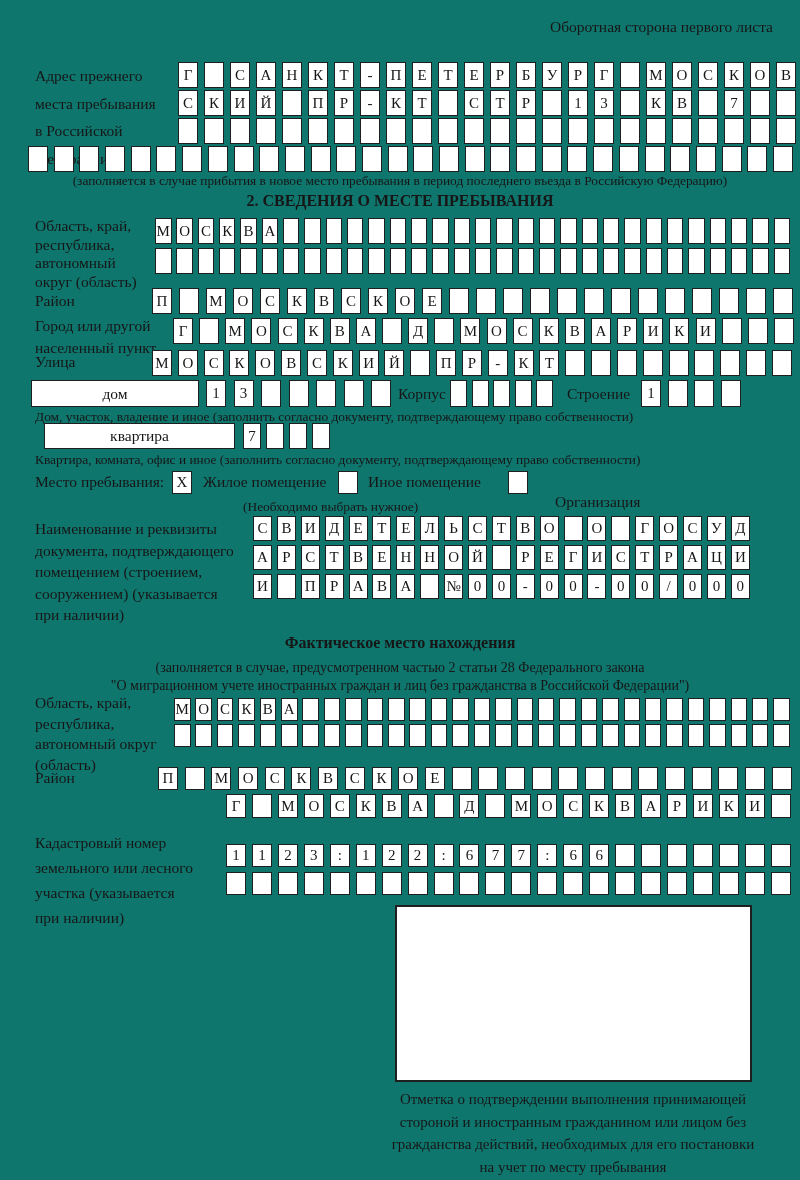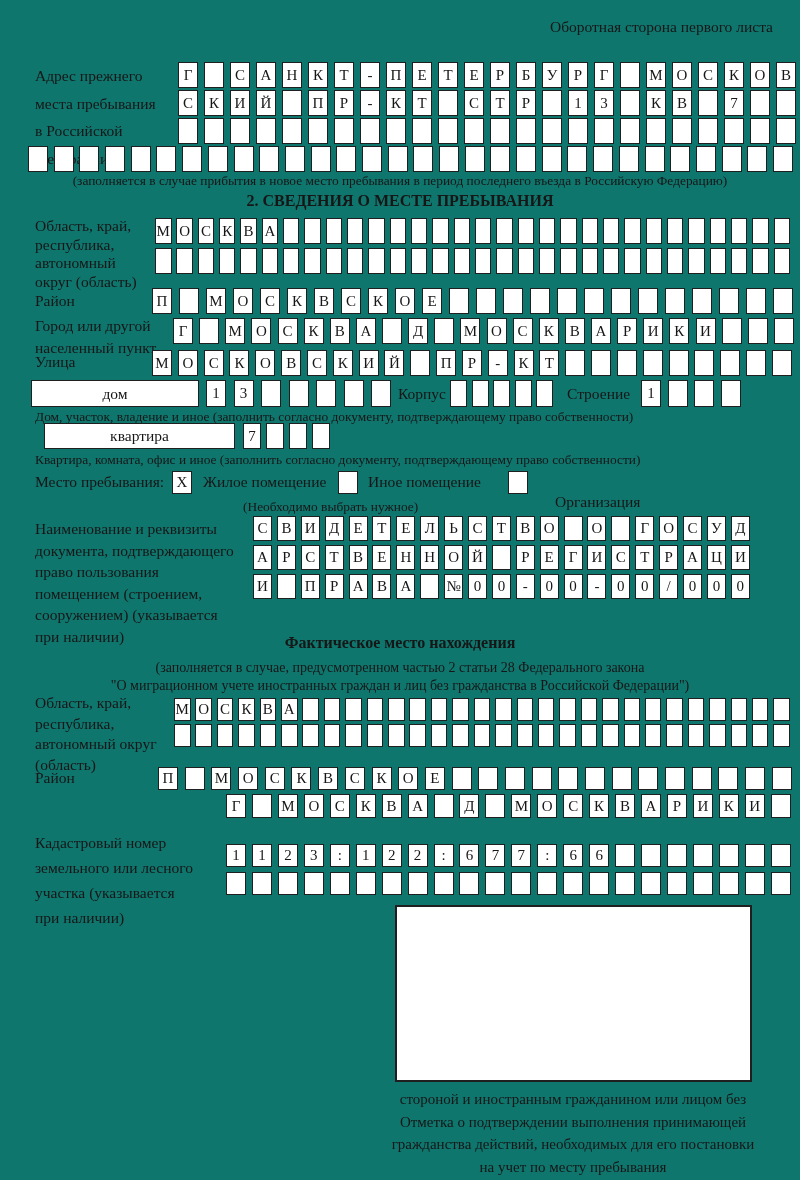--- a/index.html
+++ b/index.html
@@ -381,21 +381,20 @@
   <div class="lbl" style="left:203px; top:473px;">Жилое помещение</div>
   <div class="cb" style="left:338px; top:471px;"></div>
   <div class="lbl" style="left:368px; top:473px;">Иное помещение</div>
   <div class="cb" style="left:508px; top:471px;"></div>
   <div class="lbl" style="left:555px; top:473px;margin-top:20px;">Организация</div>
   <div class="note" style="left:243px; top:499px;">(Необходимо выбрать нужное)</div>
 
   <div class="lines" style="left:35px; top:518px; --lh:21.5px;">
       <div>Наименование и реквизиты</div>
       <div>документа, подтверждающего</div>
-      <div>право пользования</div>
       <div>помещением (строением,</div>
       <div>сооружением) (указывается</div>
       <div>при наличии)</div>
     </div>
   <div class="grid" id="doc-r1" style="left:253px; top:516px;">
       <div class="cell">С</div>
       <div class="cell">В</div>
       <div class="cell">И</div>
       <div class="cell">Д</div>
       <div class="cell">Е</div>
@@ -639,19 +638,19 @@
       <div class="cell"></div>
       <div class="cell"></div>
       <div class="cell"></div>
       <div class="cell"></div>
       <div class="cell"></div>
       <div class="cell"></div>
     </div>
 
   <div class="stamp" style="left:395px; top:905px; width:357px; height:177px;"></div>
   <div class="cap" style="left:355px; top:1088px; width:436px;">
+      <div>Отметка о подтверждении выполнения принимающей</div>
       <div>стороной и иностранным гражданином или лицом без</div>
-      <div>Отметка о подтверждении выполнения принимающей</div>
       <div>гражданства действий, необходимых для его постановки</div>
       <div>на учет по месту пребывания</div>
     </div>
 
 </div>
 
 </body></html>

